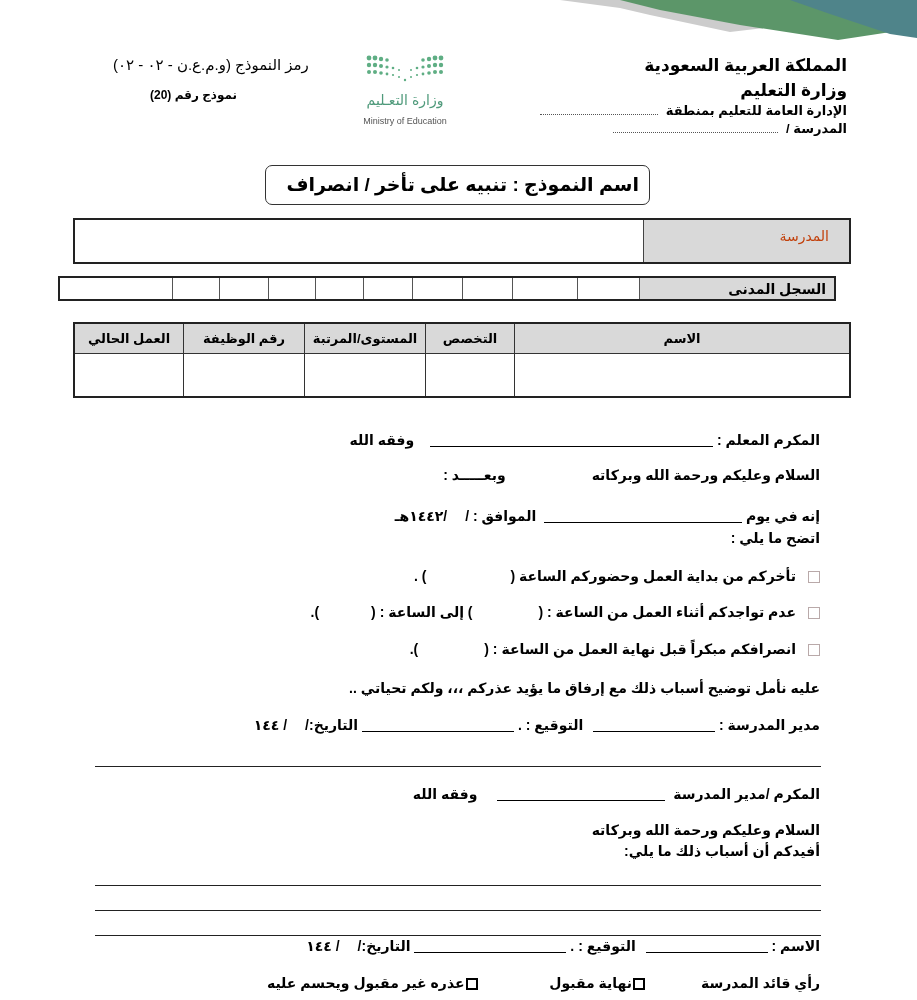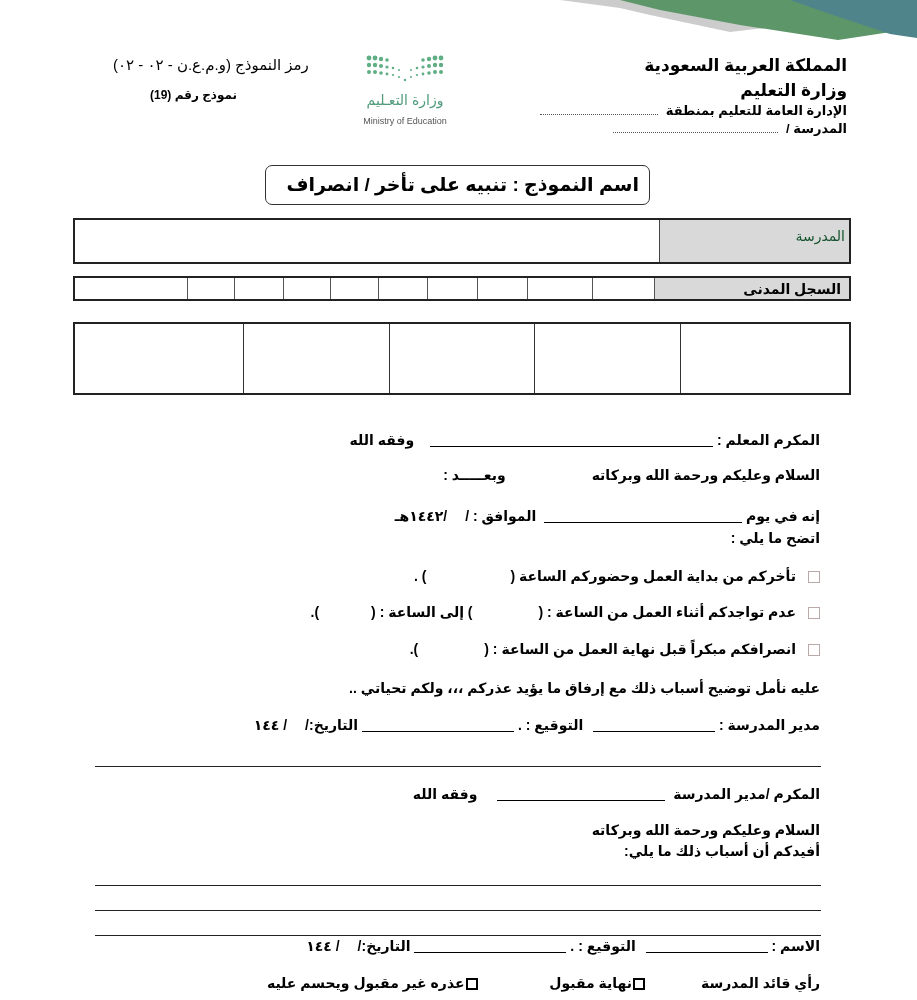--- a/index.html
+++ b/index.html
@@ -22,23 +22,23 @@
   #logo .en { position:absolute; left:0; top:64px; width:100px; text-align:center; color:#555; font-size:9px; }
 
   
   #form-name-box { position:absolute; left:265px; top:165px; width:385px; height:40px; border:1.5px solid #333; border-radius:7px;
                    box-sizing:border-box; text-align:right; direction:rtl; padding-right:10px; line-height:38px; font-size:19px; font-weight:bold; }
 
   
   table { border-collapse:collapse; }
   #school-table { position:absolute; left:73px; top:218px; width:778px; height:46px; border:2.5px solid #222; }
   #school-table td { border:1px solid #444; padding:0; }
-  #school-table td.lbl { background:#d9d9d9; width:185px; text-align:right; vertical-align:top; padding:8px 4px 0 0; font-size:14px; color:#14532d; direction:rtl; }
-
-  #civil-table { position:absolute; left:73px; top:276px; width:778px; height:25px; border:2.5px solid #222; }
+  #school-table td.lbl { background:#d9d9d9; width:185px; text-align:right; vertical-align:top; padding:8px 20px 0 0; font-size:14px; color:#c2410c; direction:rtl; }
+
+  #civil-table { position:absolute; left:58px; top:276px; width:778px; height:25px; border:2.5px solid #222; }
   #civil-table td { border:1px solid #555; padding:0; }
   #civil-table td.lbl { background:#d9d9d9; text-align:right; padding-right:8px; font-weight:bold; font-size:14px; direction:rtl; }
 
   #staff-table { position:absolute; left:73px; top:322px; width:778px; height:73px; border:2px solid #222; }
   #staff-table th { background:#d9d9d9; border:1px solid #333; font-size:13px; font-weight:bold; height:27px; direction:rtl; }
   #staff-table td { border:1px solid #333; height:40px; }
 
   
   .line { position:absolute; right:97px; direction:rtl; text-align:right; font-weight:bold; font-size:14px; white-space:nowrap; }
   .ul { display:inline-block; border-bottom:1px solid #000; vertical-align:baseline; height:0; margin-bottom:-2px; }
@@ -60,21 +60,21 @@
 <div class="hdr-r" style="top:103px;font-size:13px;">
   <span>الإدارة العامة للتعليم بمنطقة</span>
   <span class="dots" style="width:118px;margin-right:4px;"></span>
 </div>
 <div class="hdr-r" style="top:121px;font-size:13px;">
   <span>المدرسة /</span>
   <span class="dots" style="width:165px;margin-right:4px;"></span>
 </div>
 
 <div class="abs rtl" style="left:85px;top:56px;font-size:15px;white-space:nowrap;margin-left:28px;">رمز النموذج (و.م.ع.ن - ٠٢ - ٠٢)</div>
-<div class="abs rtl b" style="left:150px;top:88px;font-size:12px;white-space:nowrap;">نموذج رقم (19)</div>
+<div class="abs rtl b" style="left:150px;top:88px;font-size:12px;white-space:nowrap;">نموذج رقم (20)</div>
 
 <div id="logo">
   <svg width="100" height="40" viewBox="0 0 100 40">
     <g fill="#5fae84">
       <circle cx="14" cy="6" r="2.4"></circle>
         <circle cx="20" cy="6" r="2.4"></circle>
         <circle cx="26" cy="7" r="2.2"></circle>
         <circle cx="32" cy="8" r="1.8"></circle>
       <circle cx="14" cy="13" r="2.2"></circle>
         <circle cx="20" cy="13" r="2.2"></circle>
@@ -135,20 +135,27 @@
     <td style="width:49px"></td>
     <td style="width:64px"></td>
     <td style="width:61px"></td>
     <td class="lbl">السجل المدنى</td>
   </tr>
 </tbody>
   </table>
 
 <table id="staff-table">
   <tbody>
+      <tr>
+    <th style="width:106px">العمل الحالي</th>
+    <th style="width:118px">رقم الوظيفة</th>
+    <th style="width:118px">المستوى/المرتبة</th>
+    <th style="width:86px">التخصص</th>
+    <th>الاسم</th>
+  </tr>
   <tr>
     <td></td>
     <td></td>
     <td></td>
     <td></td>
     <td></td>
   </tr>
 </tbody>
   </table>
 

